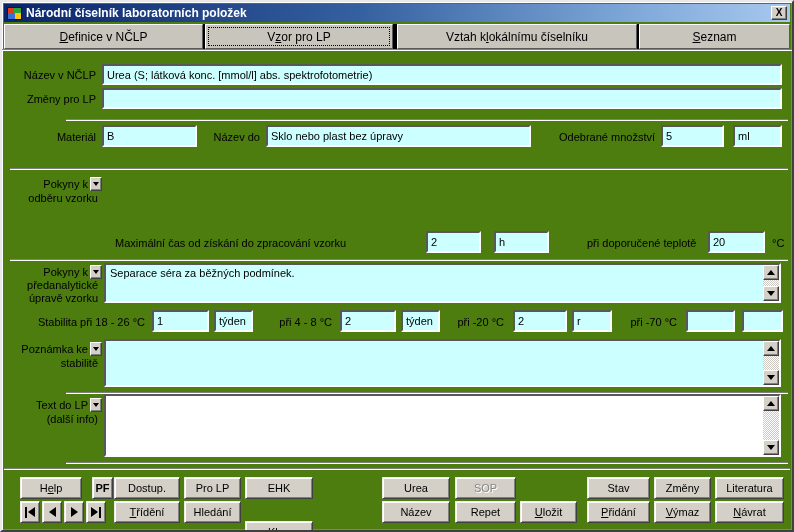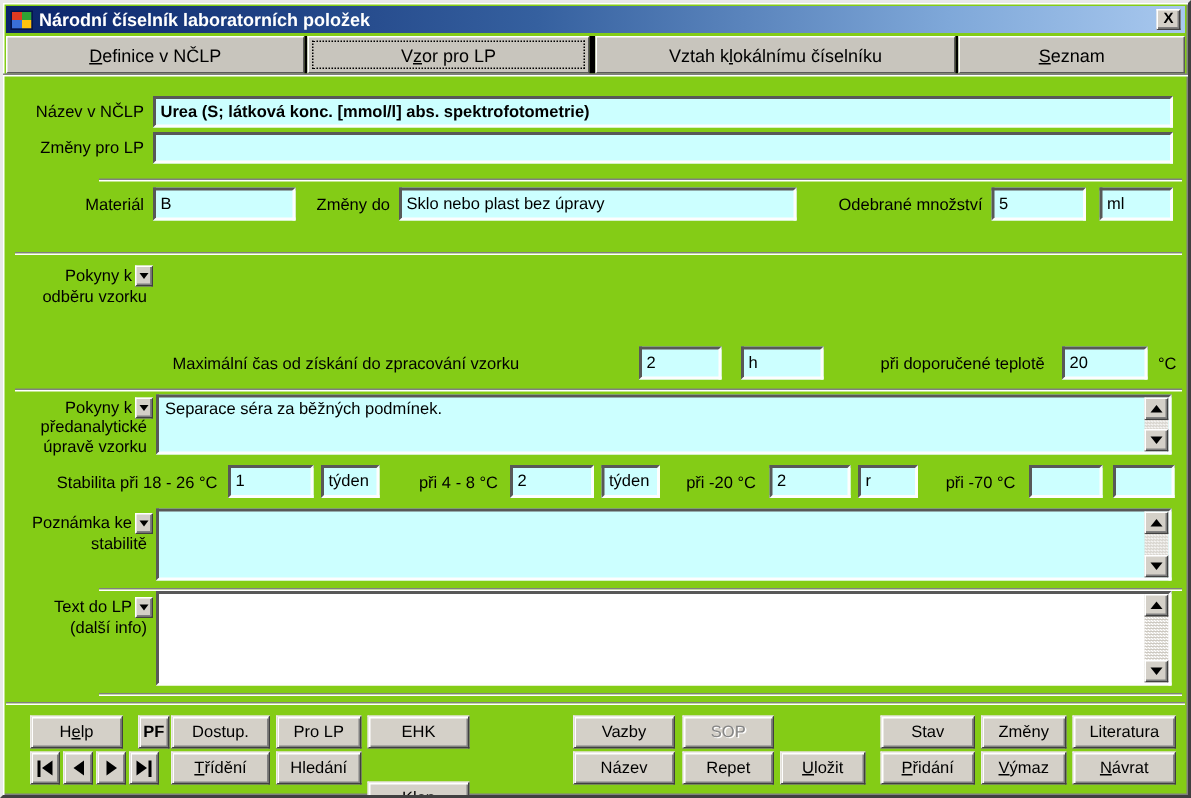--- a/index.html
+++ b/index.html
@@ -1,18 +1,18 @@
 <!DOCTYPE html>
 <html><head>
 <meta charset="utf-8">
 <style>
   * { box-sizing: border-box; }
   html,body { margin:0; padding:0; background:#9a9a9a; }
   .window {
-    position:relative; width:794px; height:532px; background:#84cc16;
+    position:relative; width:794px; height:532px; background:#4d7c0f;
     border:2px solid; border-color:#e8e8e8 #404040 #404040 #e8e8e8;
     box-shadow: inset 1px 1px 0 #fff, inset -1px -1px 0 #808080;
     font-family:"Liberation Sans", sans-serif; font-size:11px; color:#000;
     overflow:hidden;
   }
   .titlebar {
     position:absolute; left:2px; top:2px; width:786px; height:18px;
     background:linear-gradient(90deg,#0a246a 0%,#35609f 45%,#7fa8d9 80%,#a8c8ee 100%);
     display:flex; align-items:center; padding:0 3px; gap:4px;
     color:#fff; font-weight:bold; font-size:12px;
@@ -93,30 +93,30 @@
   <div class="tab" style="left:2px; width:199px;"><u>D</u>efinice v NČLP</div>
   <div class="tabsep" style="left:201px; width:2px;"></div>
   <div class="tab active" style="left:203px; width:188px;">V<u>z</u>or pro LP</div>
   <div class="tabsep" style="left:391px; width:4px;"></div>
   <div class="tab" style="left:395px; width:240px;">Vztah k <u>l</u>okálnímu číselníku</div>
   <div class="tabsep" style="left:635px; width:2px;"></div>
   <div class="tab" style="left:637px; width:151px;"><u>S</u>eznam</div>
   <div class="groove" style="left:0; top:47px; width:790px;"></div>
 
   <div class="lbl" style="left:8px; top:67px; width:86px;">Název v NČLP</div>
-  <input class="fld" style="left: 100px; top: 62px; width: 680px; height: 21px; font-weight: bold;" value="Urea (S; látková konc. [mmol/l] abs. spektrofotometrie)">
+  <input class="fld" style="left: 100px; top: 62px; width: 680px; height: 21px;" value="Urea (S; látková konc. [mmol/l] abs. spektrofotometrie)">
 
   <div class="lbl" style="left:8px; top:91px; width:86px;">Změny pro LP</div>
   <input class="fld" style="left: 100px; top: 86px; width: 680px; height: 21px;" value="">
 
   <div class="groove" style="left:64px; top:117px; width:722px;"></div>
 
   <div class="lbl" style="left:8px; top:129px; width:86px;">Materiál</div>
   <input class="fld" style="left: 100px; top: 123px; width: 95px; height: 22px;" value="B">
-  <div class="lbl" style="left:200px; top:129px; width:58px;">Změny do</div>
+  <div class="lbl" style="left:200px; top:129px; width:58px;">Název do</div>
   <input class="fld" style="left: 264px; top: 123px; width: 265px; height: 22px;" value="Sklo nebo plast bez úpravy">
   <div class="lbl" style="left:538px; top:129px; width:115px;">Odebrané množství</div>
   <input class="fld" style="left: 659px; top: 123px; width: 63px; height: 22px;" value="5">
   <input class="fld" style="left: 731px; top: 123px; width: 49px; height: 22px;" value="ml">
 
   <div class="groove" style="left:8px; top:166px; width:778px;"></div>
 
   <div class="lbl" style="left:8px; top:176px; width:78px;">Pokyny k</div>
   <div class="mini" style="left:88px; top:175px;">
       <span class="triD"></span>
@@ -200,21 +200,21 @@
   </div>
 
   <div class="groove" style="left:64px; top:460px; width:722px;"></div>
   <div class="groove" style="left:2px; top:466px; width:786px;"></div>
 
   <div class="btn" style="left:18px; top:475px; width:62px;">H<u>e</u>lp</div>
   <div class="btn bold" style="left:90px; top:475px; width:21px;">PF</div>
   <div class="btn" style="left:112px; top:475px; width:66px;">Dostup.</div>
   <div class="btn" style="left:182px; top:475px; width:57px;">Pro LP</div>
   <div class="btn" style="left:243px; top:475px; width:68px;">EHK</div>
-  <div class="btn" style="left:380px; top:475px; width:68px;">Vazby</div>
+  <div class="btn" style="left:380px; top:475px; width:68px;">Urea</div>
   <div class="btn disabled" style="left:453px; top:475px; width:61px;">SOP</div>
   <div class="btn" style="left:585px; top:475px; width:63px;">Stav</div>
   <div class="btn" style="left:652px; top:475px; width:57px;">Změny</div>
   <div class="btn" style="left:713px; top:475px; width:69px;">Literatura</div>
 
   <div class="btn navbtn" style="left:18px; top:499px; width:20px;">
       <span class="vb"></span>
       <span class="tL"></span>
     </div>
   <div class="btn navbtn" style="left:40px; top:499px; width:20px;">

